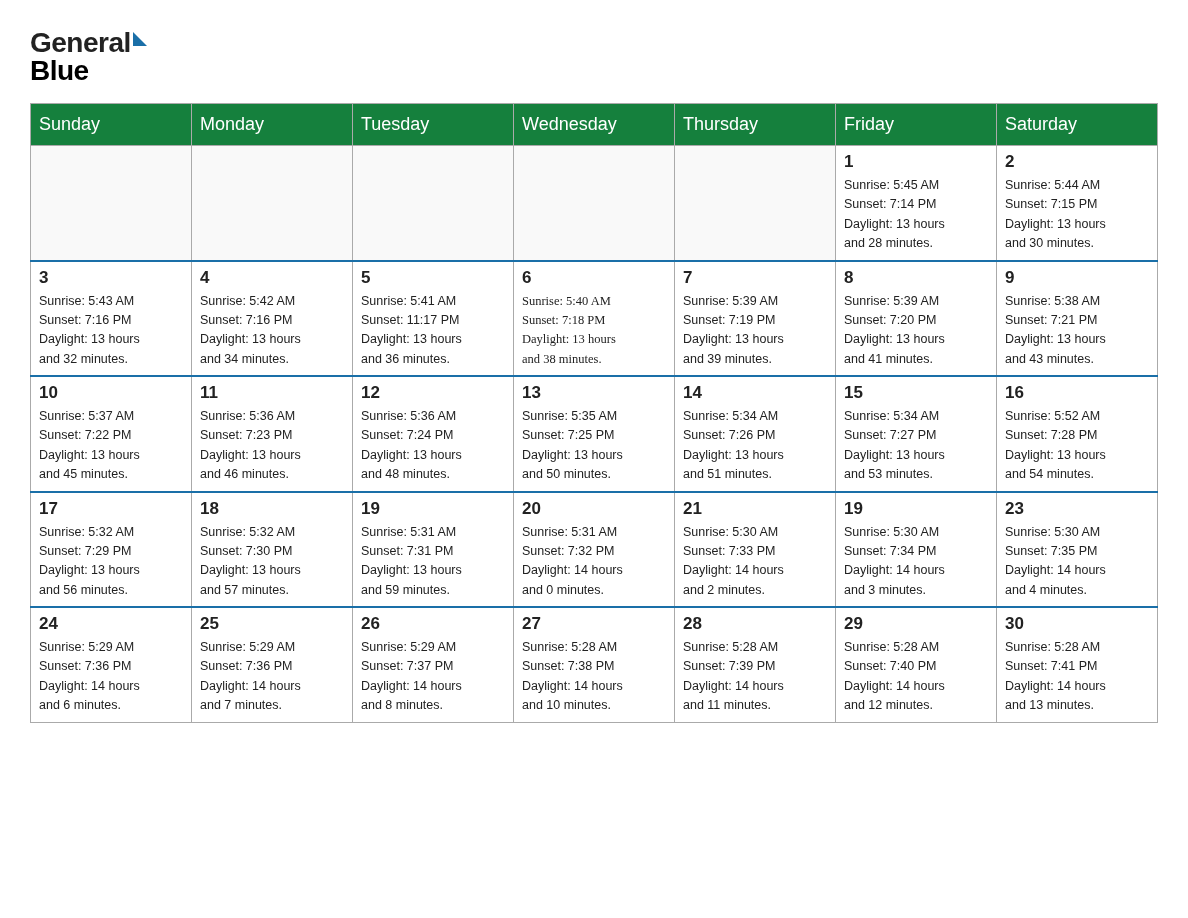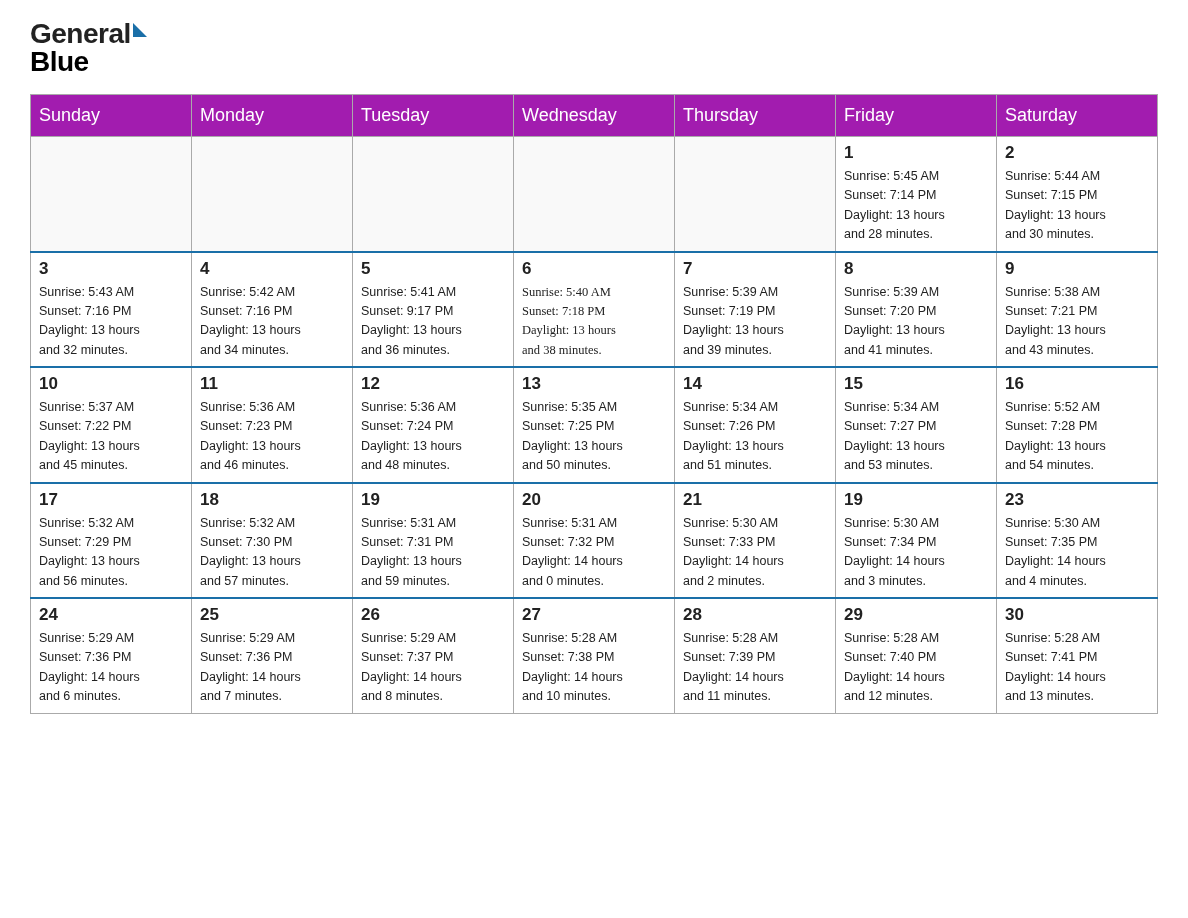--- a/index.html
+++ b/index.html
@@ -44,20 +44,21 @@
       border-top: 14px solid transparent;
       border-bottom: 0px solid transparent;
       margin-left: 2px;
       vertical-align: middle;
       position: relative;
       top: -4px;
     }
     .logo-line {
       display: flex;
       align-items: center;
+      margin-top: 9px;
     }
     .title-block {
       text-align: right;
     }
     .month-title {
       font-size: 52px;
       font-weight: normal;
       color: #222;
       line-height: 1.1;
     }
@@ -65,21 +66,21 @@
       font-size: 22px;
       color: #444;
       margin-top: 4px;
     }
     .calendar {
       width: 100%;
       border-collapse: collapse;
       border: 1px solid #aaa;
     }
     .calendar th {
-      background-color: #a21caf;
+      background-color: #15803d;
       color: #fff;
       font-size: 18px;
       font-weight: normal;
       padding: 10px 8px;
       text-align: left;
       border: 1px solid #aaa;
     }
     .calendar td {
       vertical-align: top;
       border: 1px solid #aaa;
@@ -165,21 +166,21 @@
         <td>
           <div class="day-number">4</div>
           <div class="day-info" style="white-space: pre-line;">Sunrise: 5:42 AM
 Sunset: 7:16 PM
 Daylight: 13 hours
 and 34 minutes.</div>
         </td>
         <td>
           <div class="day-number">5</div>
           <div class="day-info" style="white-space: pre-line;">Sunrise: 5:41 AM
-Sunset: 9:17 PM
+Sunset: 11:17 PM
 Daylight: 13 hours
 and 36 minutes.</div>
         </td>
         <td>
           <div class="day-number">6</div>
           <div class="day-info" style="white-space: pre-line; font-family: Liberation Serif, serif;">Sunrise: 5:40 AM
 Sunset: 7:18 PM
 Daylight: 13 hours
 and 38 minutes.</div>
         </td>

